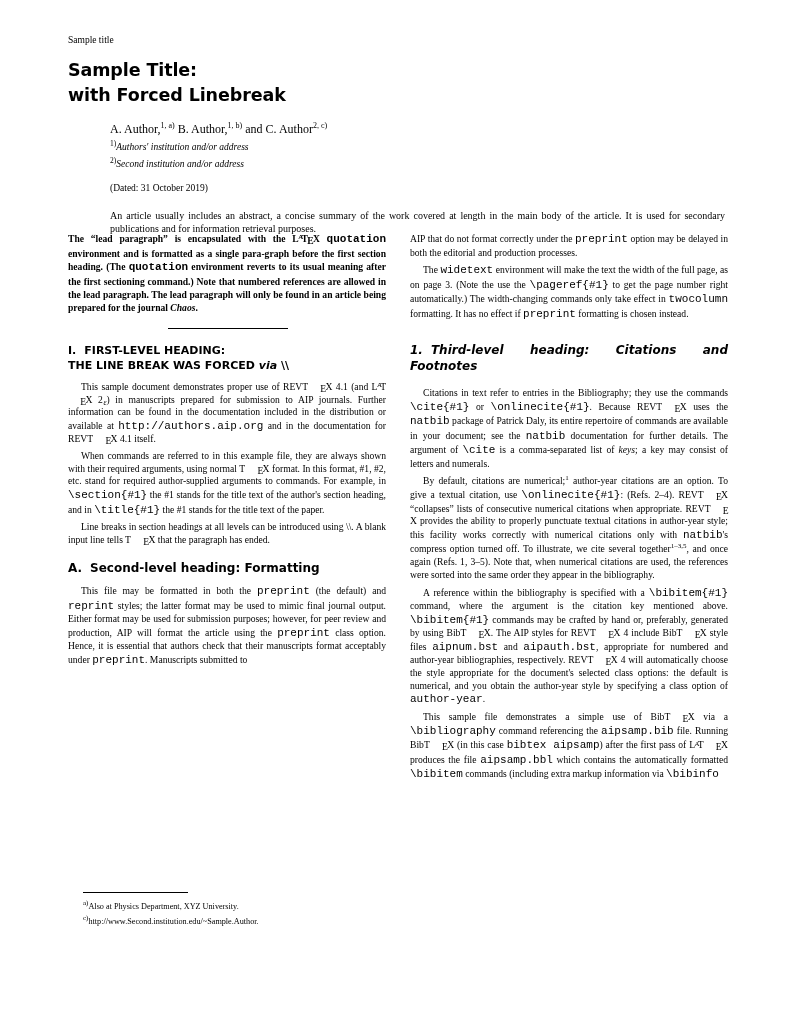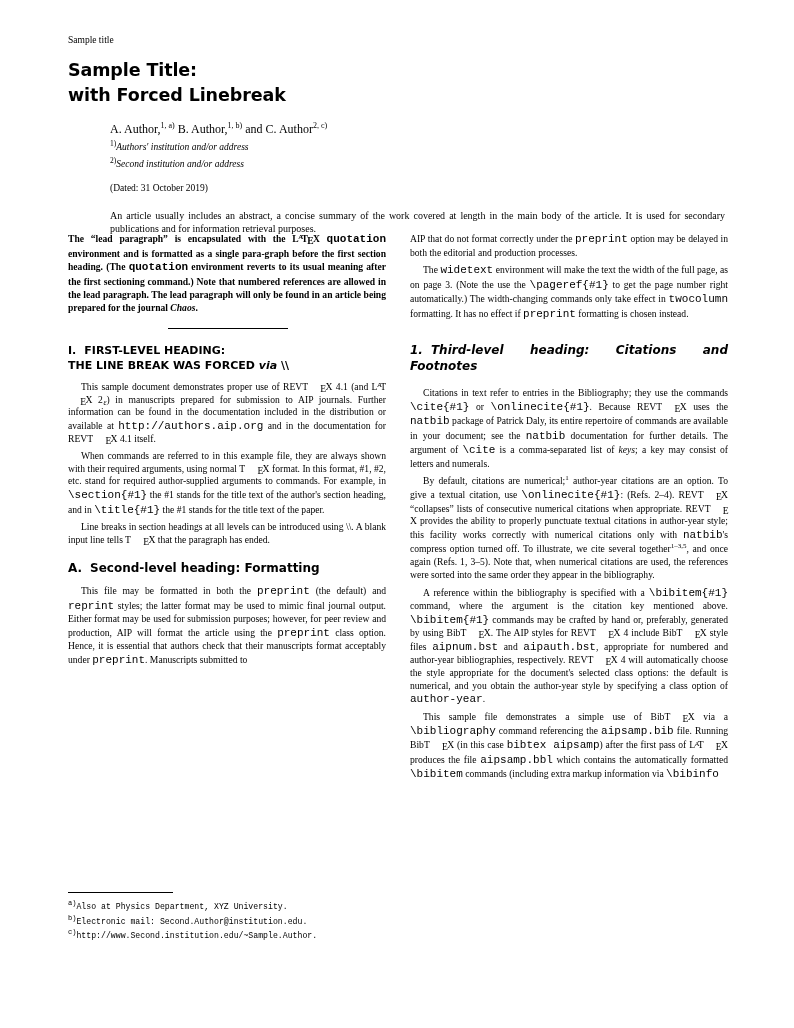--- a/index.html
+++ b/index.html
@@ -130,26 +130,25 @@
   }
   .subsubsec-head .num { margin-right: 8px; font-style: italic; }
   .para { text-indent: 13px; margin-top: 4px; }
   .para.first { text-indent: 13px; margin-top: 0; }
   tt, .tt {
     font-family: "Liberation Mono", monospace;
     font-size: 11px;
   }
   .footnotes {
     position: absolute;
-    left: 68px;
+    left: 83px;
     top: 892px;
     width: 318px;
     font-size: 8.2px;
     line-height: 1.45;
-    font-family: Liberation Mono, monospace;
   }
   .fn-rule {
     width: 105px;
     border-top: 0.8px solid #000;
     margin-bottom: 5px;
   }
   .fn sup { font-size: 7px; }
   
   .tex-e {
     display: inline-block;
@@ -244,17 +243,16 @@
       <p class="para"><span>A reference within the bibliography is specified with a </span><tt class="tt">\bibitem{#1}</tt><span> command, where the argument is the citation key mentioned above. </span><tt class="tt">\bibitem{#1}</tt><span> commands may be crafted by hand or, preferably, generated by using Bib</span>T<span class="tex-e">E</span><span>X. The AIP styles for REV</span>T<span class="tex-e">E</span><span>X 4 include Bib</span>T<span class="tex-e">E</span><span>X style files </span><tt class="tt">aipnum.bst</tt><span> and </span><tt class="tt">aipauth.bst</tt><span>, appropriate for numbered and author-year bibliographies, respectively. REV</span>T<span class="tex-e">E</span><span>X 4 will automatically choose the style appropriate for the document's selected class options: the default is numerical, and you obtain the author-year style by specifying a class option of </span><tt class="tt">author-year</tt><span>.</span></p>
 
       <p class="para"><span>This sample file demonstrates a simple use of Bib</span>T<span class="tex-e">E</span><span>X via a </span><tt class="tt">\bibliography</tt><span> command referencing the </span><tt class="tt">aipsamp.bib</tt><span> file. Running Bib</span>T<span class="tex-e">E</span><span>X (in this case </span><tt class="tt">bibtex aipsamp</tt><span>) after the first pass of L</span><span class="la-sup">A</span>T<span class="tex-e">E</span><span>X produces the file </span><tt class="tt">aipsamp.bbl</tt><span> which contains the automatically formatted </span><tt class="tt">\bibitem</tt><span> commands (including extra markup information via </span><tt class="tt">\bibinfo</tt></p>
 
     </div>
   </div>
 
   <div class="footnotes">
     <div class="fn-rule"></div>
     <div class="fn"><sup>a)</sup><span>Also at Physics Department, XYZ University.</span></div>
-    <div class="fn"><sup>b)</sup><span>Electronic mail: Second.Author@institution.edu.</span></div>
     <div class="fn"><sup>c)</sup><span>http://www.Second.institution.edu/~Sample.Author.</span></div>
   </div>
 
 </div>
 
 </body></html>

